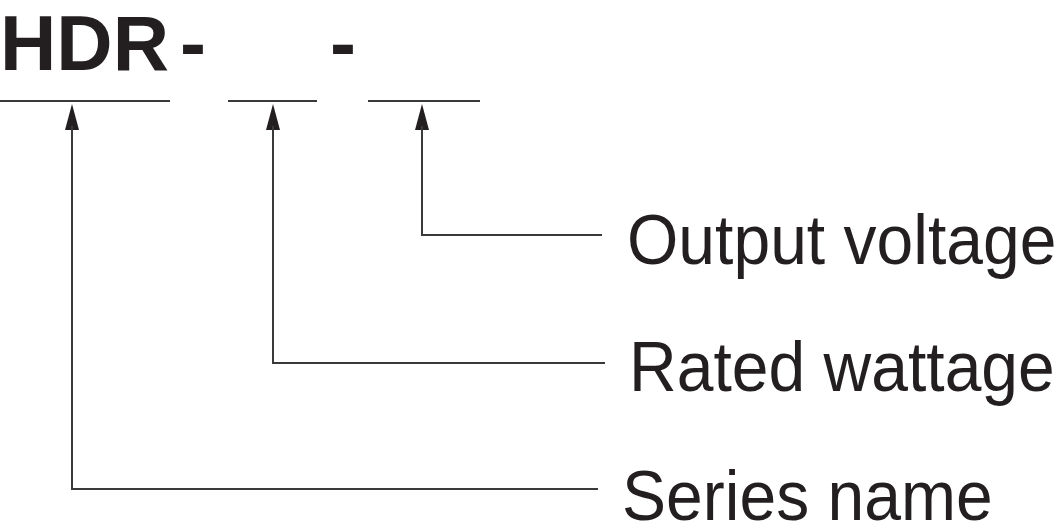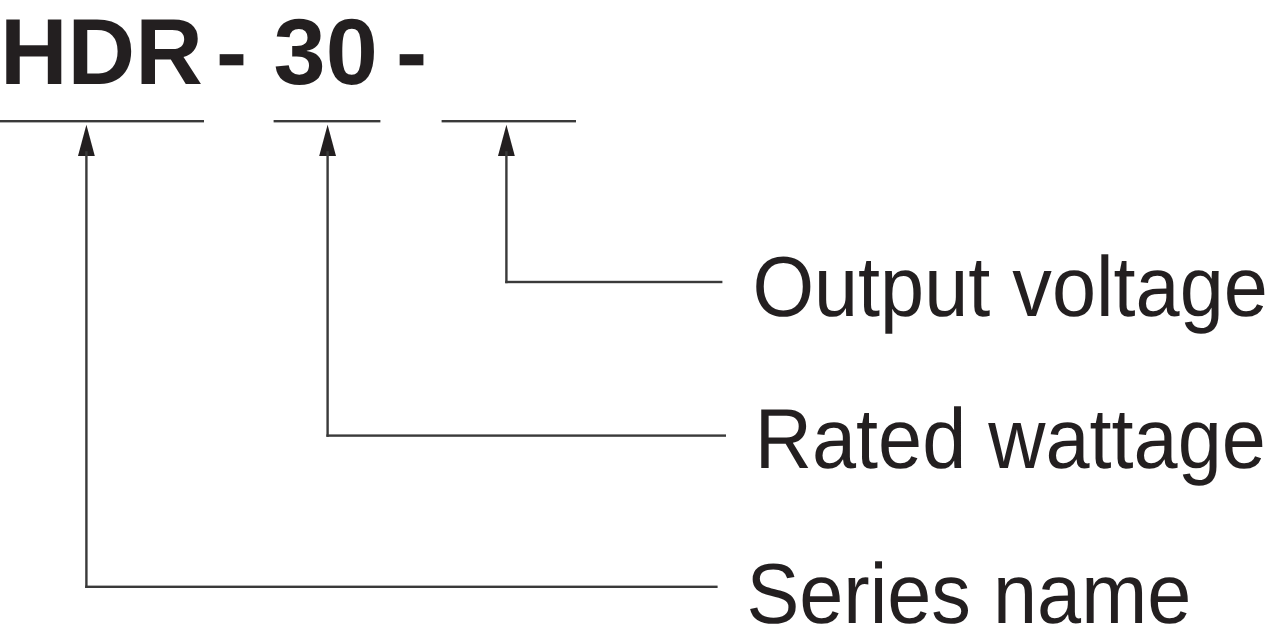--- a/index.html
+++ b/index.html
@@ -80,21 +80,20 @@
     transform-origin:left top;
   }
 </style>
 </head>
 <body>
 
 <div class="canvas">
 
   <span class="seg seg-hdr">HDR</span>
   <span class="seg seg-dash1">-</span>
-  <span class="seg seg-30">30</span>
   <span class="seg seg-dash2">-</span>
 
   <div class="underline u-series"></div>
   <div class="underline u-wattage"></div>
   <div class="underline u-voltage"></div>
 
   <div>
     <div class="arrowhead" style="left:415px;"></div>
     <div class="vline" style="left:421px;height:110px;"></div>
     <div class="hline" style="left:421px;top:234px;width:181px;"></div>

